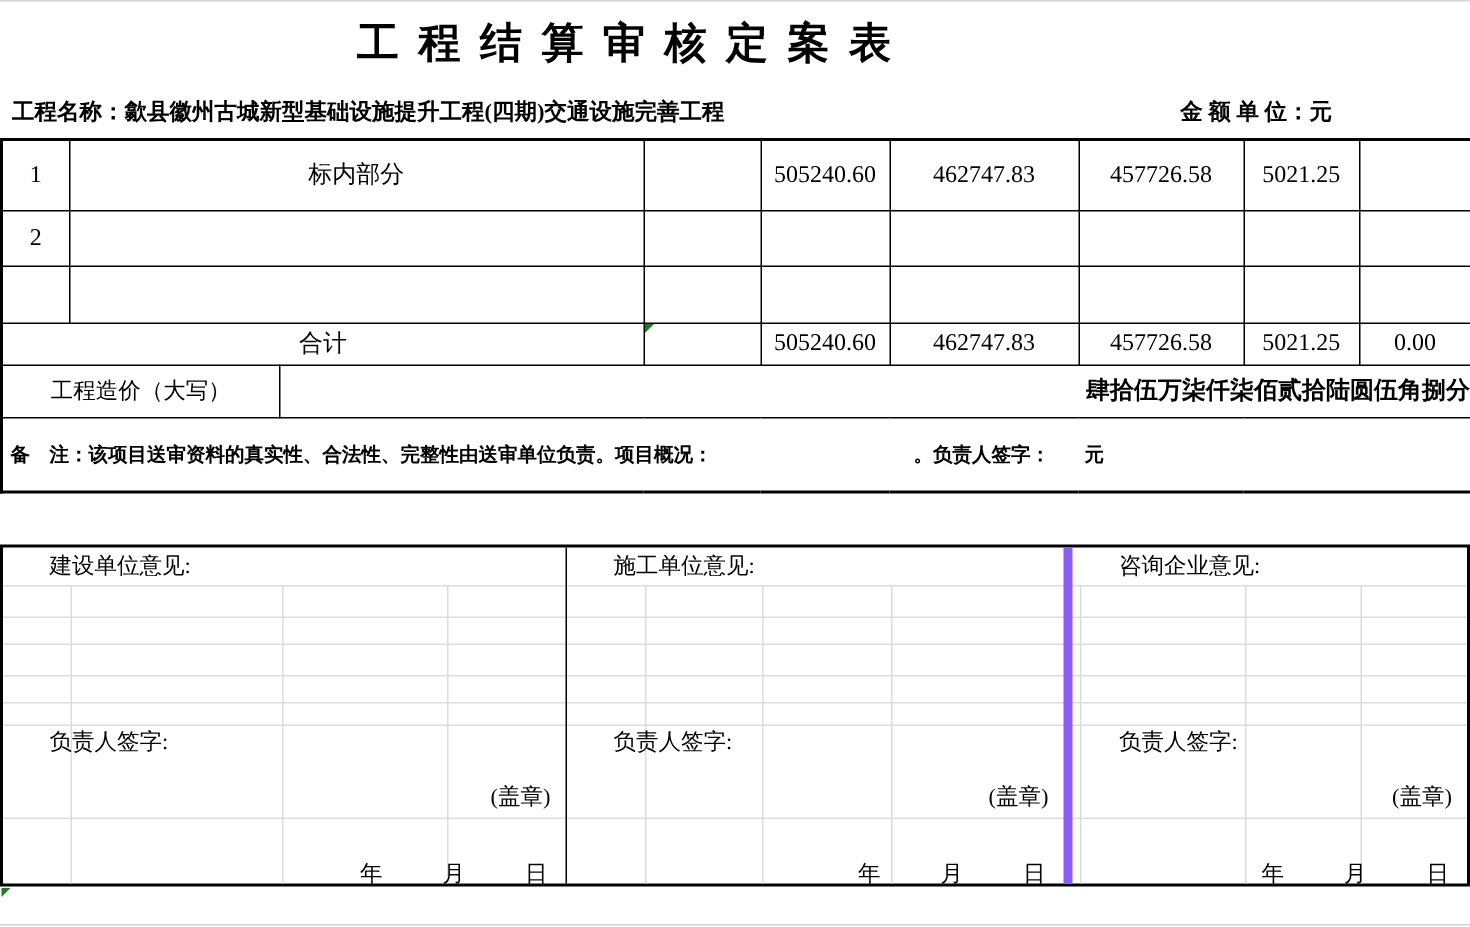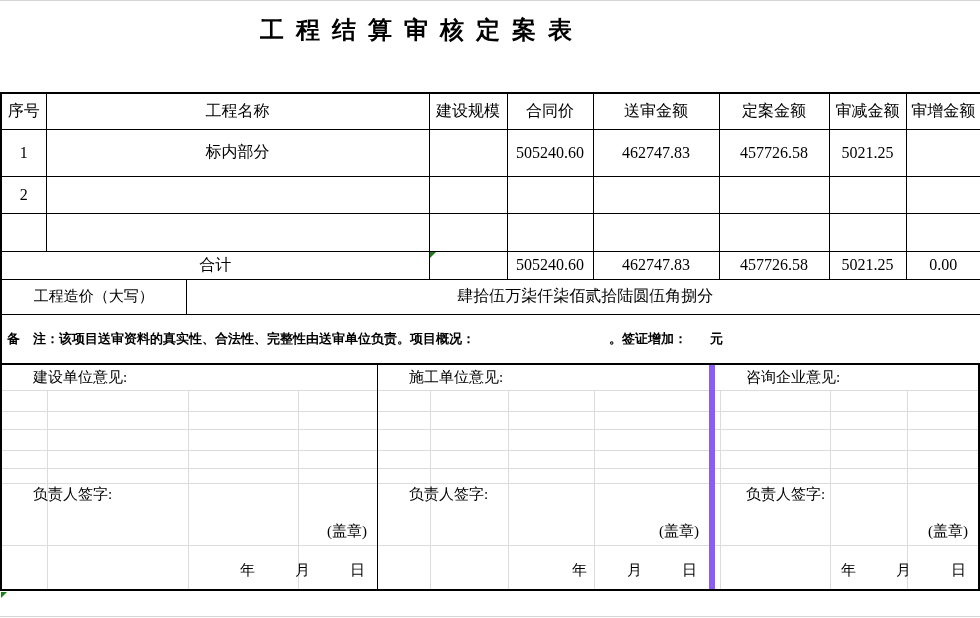--- a/index.html
+++ b/index.html
@@ -8,21 +8,21 @@
     position:relative; width:980px; height:618px; background:#ffffff;
     font-family:"Liberation Serif","DejaVu Serif",serif; color:#000;
     overflow:hidden;
   }
   .hairline { position:absolute; background:#d6d6d6; }
   .hl-top { left:0; top:0; width:980px; height:1px; }
   .hl-bottom { left:0; top:616px; width:980px; height:1px; }
 
   .title {
     position:absolute; top:8px; left:0; width:835px; height:44px;
-    text-align:center; font-size:24px; font-weight:bold; letter-spacing:3px;
+    text-align:center; font-size:28px; font-weight:bold; letter-spacing:3px;
     line-height:44px; white-space:pre;
   }
   .subrow {
     position:absolute; top:59px; left:0; width:980px; height:30px;
     display:flex; align-items:center; font-weight:bold; font-size:15px;
   }
   .subrow .proj { padding-left:8px; }
   .subrow .unit { margin-left:auto; padding-right:92px; white-space:pre; }
 
   table.main {
@@ -37,21 +37,21 @@
   }
   tr.hdr  { height:36px; }
   tr.r1   { height:47px; }
   tr.r2   { height:37px; }
   tr.r3   { height:38px; }
   tr.tot  { height:28px; }
   tr.words{ height:35px;padding-left:33px; }
   tr.note { height:50px; }
   td.right { text-align:right; padding-right:2px; }
   tr.words td.wlabel { font-size:15px; }
-  tr.words td.wvalue { text-align:center; font-weight:normal; padding-left:4px;margin-top:32px; }
+  tr.words td.wvalue { text-align:right; font-weight:bold; padding-left:4px;margin-top:32px; }
   tr.note td { text-align:left; font-weight:bold; font-size:13px; padding-left:5px; }
   tr.note .gap1 { display:inline-block; width:134px; }
   tr.note .gap2 { display:inline-block; width:23px; }
 
   .tri {
     position:absolute; top:0; left:0; width:0; height:0;
     border-top:6px solid #1e7e1e; border-right:6px solid transparent;
   }
   .tri-footer { position:absolute; top:592px; left:1px; width:0; height:0;
     border-top:6px solid #1e7e1e; border-right:6px solid transparent; }
@@ -62,62 +62,56 @@
   }
   .op-sec { position:relative; height:100%;margin-left:28px; }
   .op-sec.s1 { width:348px; border-right:1px solid #000; }
   .op-sec.s2 { width:309px; border-right:6px solid #8b5cf6; }
   .op-sec.s3 { flex:1; }
   .fh { position:absolute; left:0; right:0; height:1px; background:#dcdcdc; }
   .fv { position:absolute; top:25px; bottom:0; width:1px; background:#dcdcdc; }
   .op-title { position:absolute; top:3px; left:3px; font-size:15px; z-index:2; }
   .op-sign  { position:absolute; top:120px; left:3px; font-size:15px; z-index:2; }
   .op-seal  { position:absolute; top:157px; right:10px; font-size:15px; z-index:2; }
-  .op-date  { position:absolute; top:196px; right:12px; font-size:15px; z-index:2; }
+  .op-date  { position:absolute; top:208px; right:12px; font-size:15px; z-index:2; }
   .op-date span { display:inline-block; }
   .op-date .dm, .op-date .dd { margin-left:40px; }
 
   .footer { position:absolute; top:591px; left:0; width:980px; height:25px; }
   .footer span { position:absolute; top:5px; font-size:15px; }
   .f-prep { left:80px; }
   .f-rev  { left:393px; }
   .f-app  { left:672px; }
 </style>
 </head>
 <body>
 
 <div class="sheet">
   <div class="hairline hl-top"></div>
 
   <div class="title">工 程 结 算 审 核 定 案 表</div>
 
+  <div class="subrow">
+    <span class="proj">工程名称：歙县徽州古城新型基础设施提升工程(四期)交通设施完善工程</span>
+    <span class="unit">金 额 单 位：元</span>
+  </div>
 
   <table class="main">
     <colgroup>
       <col style="width:45px">
         <col style="width:140px">
         <col style="width:243px">
       <col style="width:78px">
         <col style="width:86px">
         <col style="width:126px">
       <col style="width:110px">
         <col style="width:77px">
         <col style="width:75px">
     </colgroup>
     <tbody>
-        <tr class="hdr">
-      <td>序号</td>
-      <td colspan="2">工程名称</td>
-      <td>建设规模</td>
-      <td>合同价</td>
-      <td>送审金额</td>
-      <td>定案金额</td>
-      <td>审减金额</td>
-      <td>审增金额</td>
-    </tr>
     <tr class="r1">
       <td>1</td>
       <td colspan="2">标内部分</td>
       <td></td>
       <td class="right">505240.60</td>
       <td>462747.83</td>
       <td>457726.58</td>
       <td>5021.25</td>
       <td></td>
     </tr>
@@ -151,21 +145,21 @@
       <td>457726.58</td>
       <td>5021.25</td>
       <td>0.00</td>
     </tr>
     <tr class="words">
       <td colspan="2" class="wlabel">工程造价（大写）</td>
       <td colspan="7" class="wvalue">肆拾伍万柒仟柒佰贰拾陆圆伍角捌分</td>
     </tr>
     <tr class="note">
       <td colspan="9">
-        <span>备　注：</span><span>该项目送审资料的真实性、合法性、完整性由送审单位负责。项目概况：</span><span class="gap1"></span><span>。签证增加：</span><span class="gap2"></span><span>元</span>
+        <span>备　注：</span><span>该项目送审资料的真实性、合法性、完整性由送审单位负责。项目概况：</span><span class="gap1"></span><span>。负责人签字：</span><span class="gap2"></span><span>元</span>
       </td>
     </tr>
   </tbody>
     </table>
 
   <div class="opinions">
 
     <div class="fh" style="top:25px"></div>
     <div class="fh" style="top:46px"></div>
     <div class="fh" style="top:64px"></div>

